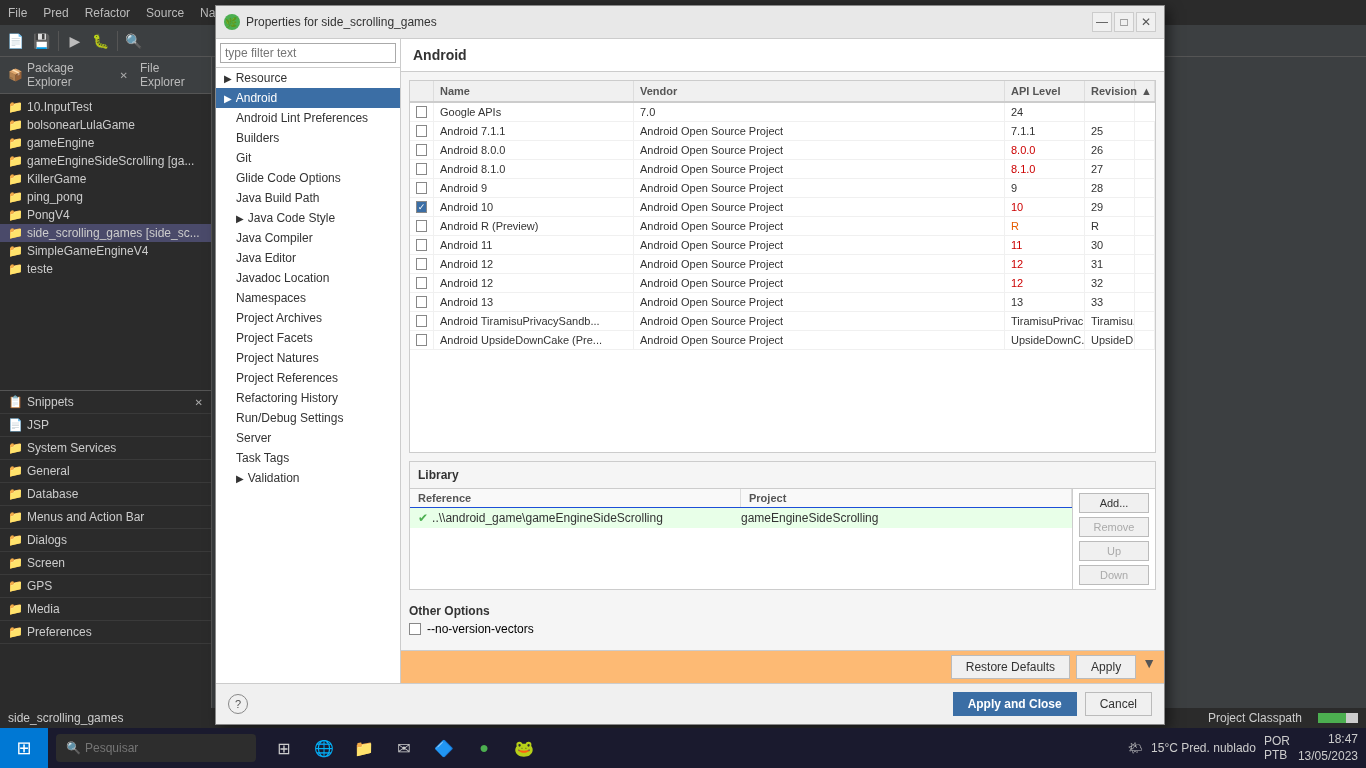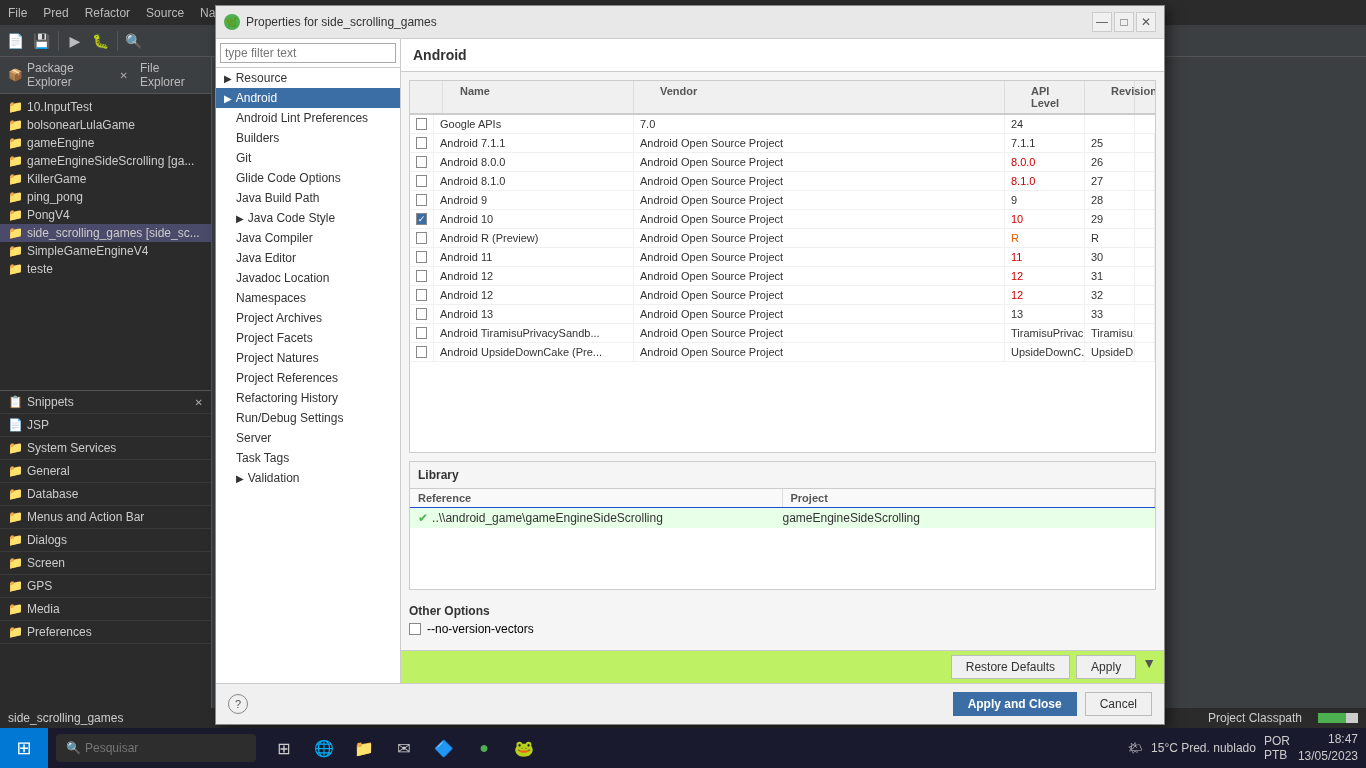--- a/index.html
+++ b/index.html
@@ -63,21 +63,21 @@
     .dtree-item.indent1 { padding-left: 20px; }
     .dtree-arrow { font-size: 10px; }
 
     
     .dialog-content { flex: 1; display: flex; flex-direction: column; overflow: hidden; background: #f5f5f5; }
     .dialog-content-title { padding: 8px 12px; font-size: 14px; font-weight: bold; color: #333; border-bottom: 1px solid #ccc; background: white; }
 
     
     .android-table { flex: 1; overflow: hidden; display: flex; flex-direction: column; margin: 8px; background: white; border: 1px solid #ccc; }
     .table-header { display: grid; grid-template-columns: 24px 200px 1fr 80px 50px 20px; border-bottom: 2px solid #ccc; background: #f0f0f0; }
-    .th { padding: 4px 6px; font-size: 11px; font-weight: bold; color: #555; border-right: 1px solid #ddd; margin-left: 20px; }
+    .th { padding: 4px 6px; font-size: 11px; font-weight: bold; color: #555; border-right: 1px solid #ddd; }
     .table-body { flex: 1; overflow-y: auto; }
     .table-row { display: grid; grid-template-columns: 24px 200px 1fr 80px 50px 20px; border-bottom: 1px solid #f0f0f0; }
     .td { padding: 3px 6px; font-size: 11px; color: #333; border-right: 1px solid #f0f0f0; display: flex; align-items: center; overflow: hidden; white-space: nowrap; text-overflow: ellipsis; }
 
     
     .cb { width: 12px; height: 12px; border: 1px solid #888; background: white; display: inline-flex; align-items: center; justify-content: center; }
     .cb.checked { background: #3b6ea5; }
     .cb.checked::after { content: '✓'; color: white; font-size: 9px; }
 
     
@@ -477,32 +477,38 @@
             <div class="lib-row" style="background:#e8ffe8;">
               <div class="lib-td">
                 <span class="lib-check">✔</span>
                 <span>..\\android_game\gameEngineSideScrolling</span>
               </div>
               <div class="lib-td">
                 <span>gameEngineSideScrolling</span>
               </div>
             </div>
           </div>
+          <div class="lib-buttons">
+            <button class="lib-btn">Add...</button>
+            <button class="lib-btn disabled">Remove</button>
+            <button class="lib-btn disabled">Up</button>
+            <button class="lib-btn disabled">Down</button>
+          </div>
         </div>
       </div>
 
       <div class="other-options" style="margin:0 8px 8px; padding:6px 0;">
         <div class="other-title">Other Options</div>
         <div class="other-item" style="margin-top:4px;">
           <div class="cb"></div>
           <span>--no-version-vectors</span>
         </div>
       </div>
 
-      <div style="display:flex; justify-content:flex-end; padding:4px 8px; border-top:1px solid #ccc; background:#bef264; gap:6px;">
+      <div style="display:flex; justify-content:flex-end; padding:4px 8px; border-top:1px solid #ccc; background:#fdba74; gap:6px;">
         <button class="dlg-btn">Restore Defaults</button>
         <button class="dlg-btn">Apply</button>
         <span style="font-size:14px; color:#555; cursor:pointer;">▼</span>
       </div>
     </div>
   </div>
 
   <div class="dialog-bottom">
     <div class="help-icon">?</div>
     <div style="flex:1;"></div>

